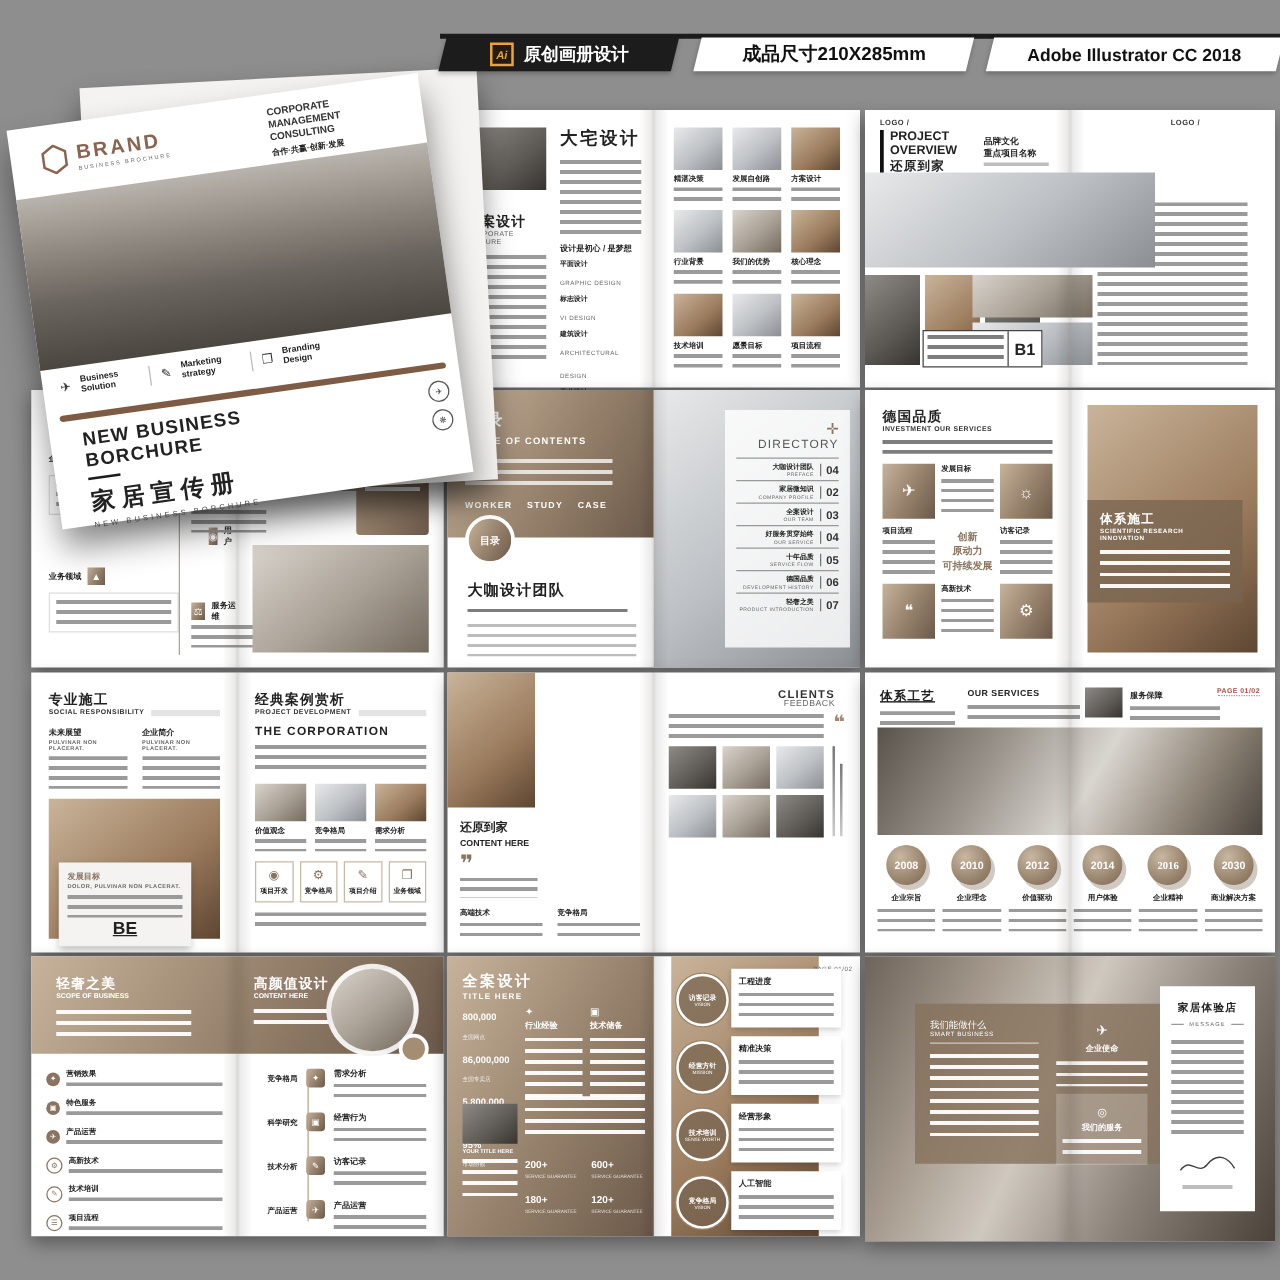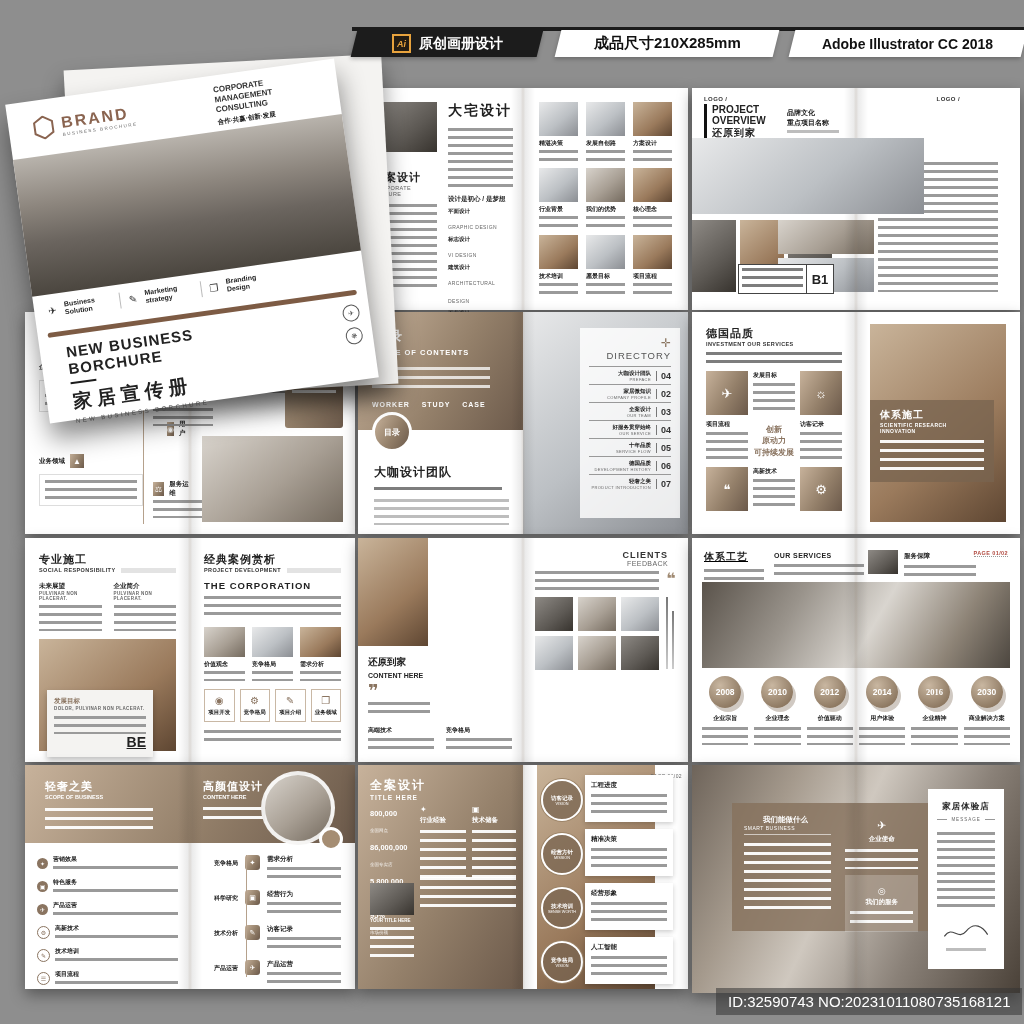--- a/index.html
+++ b/index.html
@@ -354,21 +354,21 @@
             <div class="cn" style="font-size:6.5px;">企业简介</div>
             <div class="en" style="font-size:4.5px;font-weight:bold;">PULVINAR NON PLACERAT.</div>
             <div class="bars" style="height:26px;margin-top:4px;"></div>
           </div>
       </div>
       <div class="ph warm" style="margin-top:8px;height:112px;position:relative;">
         <div style="position:absolute;left:8px;bottom:-6px;width:92px;background:#f4f3f1;padding:7px;box-shadow:0 3px 6px rgba(0,0,0,.25);">
           <div class="cn" style="font-size:6.5px;color:#8a7460;">发展目标</div>
           <div class="en" style="font-size:4.5px;font-weight:bold;">DOLOR, PULVINAR NON PLACERAT.</div>
           <div class="bars" style="height:18px;margin-top:5px;"></div>
-          <div class="cn" style="font-size:14px;text-align:right;text-decoration:underline;">BE</div>
+          <div class="cn" style="font-size:14px;text-align:center;text-decoration:underline;">BE</div>
         </div>
       </div>
     </div>
     <div class="pg r" style="padding:14px;">
       <div class="cn" style="font-size:11px;letter-spacing:1px;">经典案例赏析</div>
       <div style="display:flex;align-items:center;gap:6px;">
           <span class="en" style="font-size:5.5px;font-weight:bold;color:#333;">PROJECT DEVELOPMENT</span>
           <span style="flex:1;height:5px;background:#e3e3e3;"></span>
         </div>
       <div class="cn" style="font-size:9.5px;letter-spacing:1px;margin-top:7px;">THE CORPORATION</div>
@@ -622,20 +622,26 @@
       </div>
       <div style="position:absolute;left:114px;top:40px;width:44px;">
         <div style="font-size:8px;">▣</div>
         <div style="font-size:6.5px;font-weight:bold;margin-top:2px;">技术储备</div>
         <div class="bars wt" style="height:54px;margin-top:5px;"></div>
       </div>
       <div class="bars wt" style="position:absolute;left:62px;top:112px;width:96px;height:34px;"></div>
       <div class="ph dark" style="position:absolute;left:12px;top:118px;width:44px;height:32px;"></div>
       <div style="position:absolute;left:12px;top:153px;font-size:4.5px;font-weight:bold;">YOUR TITLE HERE</div>
       <div class="bars wt" style="position:absolute;left:12px;top:162px;width:44px;height:30px;"></div>
+      <div style="position:absolute;left:62px;top:156px;width:100px;display:grid;grid-template-columns:1fr 1fr;gap:6px;">
+        <div><b style="font-size:8px;">200+</b><div style="font-size:3.8px;opacity:.8;">SERVICE GUARANTEE</div></div>
+        <div><b style="font-size:8px;">600+</b><div style="font-size:3.8px;opacity:.8;">SERVICE GUARANTEE</div></div>
+        <div><b style="font-size:8px;">180+</b><div style="font-size:3.8px;opacity:.8;">SERVICE GUARANTEE</div></div>
+        <div><b style="font-size:8px;">120+</b><div style="font-size:3.8px;opacity:.8;">SERVICE GUARANTEE</div></div>
+      </div>
     </div>
     <div class="pg r">
       <div class="ph warm" style="position:absolute;left:14px;top:0;width:118px;bottom:0;"></div>
       <div class="en" style="position:absolute;right:6px;top:8px;font-size:5px;">PAGE 01/02</div>
       <div style="position:absolute;left:18px;top:14px;">
         <div style="width:38px;height:38px;border-radius:50%;border:2px solid #fff;background:rgba(120,100,80,.75);display:flex;flex-direction:column;align-items:center;justify-content:center;color:#fff;margin-bottom:12px;box-shadow:0 0 0 1px #9c8468;">
             <b style="font-size:5.5px;">访客记录</b>
             <span style="font-size:3.8px;">VISION</span>
           </div>
         <div style="width:38px;height:38px;border-radius:50%;border:2px solid #fff;background:rgba(120,100,80,.75);display:flex;flex-direction:column;align-items:center;justify-content:center;color:#fff;margin-bottom:12px;box-shadow:0 0 0 1px #9c8468;">
@@ -670,21 +676,21 @@
           </div>
       </div>
     </div>
   </section>
 
   <section class="sp" style="left:692px;top:765px;width:328px;height:228px;">
     <div class="ph dark" style="position:absolute;inset:0;background:linear-gradient(115deg,#6e645a 0%,#a59a8d 25%,#cfc8bf 45%,#8a8178 70%,#4a4138 100%);"></div>
     <div style="position:absolute;left:40px;top:38px;width:198px;height:128px;background:rgba(134,114,93,.82);padding:12px;box-sizing:border-box;color:#fff;">
       <div style="display:flex;gap:14px;">
         <div style="flex:1.2;">
-          <div style="font-size:7.5px;font-weight:bold;margin-left:19px;">我们能做什么</div>
+          <div style="font-size:7.5px;font-weight:normal;">我们能做什么</div>
           <div style="font-size:5px;letter-spacing:.5px;border-bottom:1px solid rgba(255,255,255,.6);padding-bottom:3px;">SMART BUSINESS</div>
           <div class="bars wt" style="height:70px;margin-top:8px;"></div>
         </div>
         <div style="flex:1;">
           <div style="text-align:center;"><span style="font-size:11px;">✈</span>
             <div style="font-size:6.5px;font-weight:bold;margin-top:2px;">企业使命</div>
             <div class="bars wt" style="height:20px;margin-top:5px;"></div>
           </div>
           <div style="background:rgba(255,255,255,.22);margin-top:6px;padding:5px;text-align:center;">
             <span style="font-size:9px;">◎</span>
@@ -742,17 +748,14 @@
       <div style="width:26px;height:2px;background:#1c1c1c;margin:5px 0;"></div>
       <div class="cn" style="font-size:19px;letter-spacing:5px;">家居宣传册</div>
       <div class="en" style="font-size:6px;letter-spacing:2.5px;color:#444;margin-top:3px;">NEW BUSINESS BORCHURE</div>
     </div>
     <div style="position:absolute;right:10px;top:246px;display:flex;flex-direction:column;gap:6px;">
       <span style="width:15px;height:15px;border:1px solid #555;border-radius:50%;display:flex;align-items:center;justify-content:center;font-size:7px;color:#555;">✈</span>
       <span style="width:15px;height:15px;border:1px solid #555;border-radius:50%;display:flex;align-items:center;justify-content:center;font-size:7px;color:#555;">❋</span>
     </div>
   </div>
 
-  <div id="idbar">
-    <span>ID:32590743 NO:20231011080735168121</span>
-  </div>
 
 </div>
 
 </body></html>

